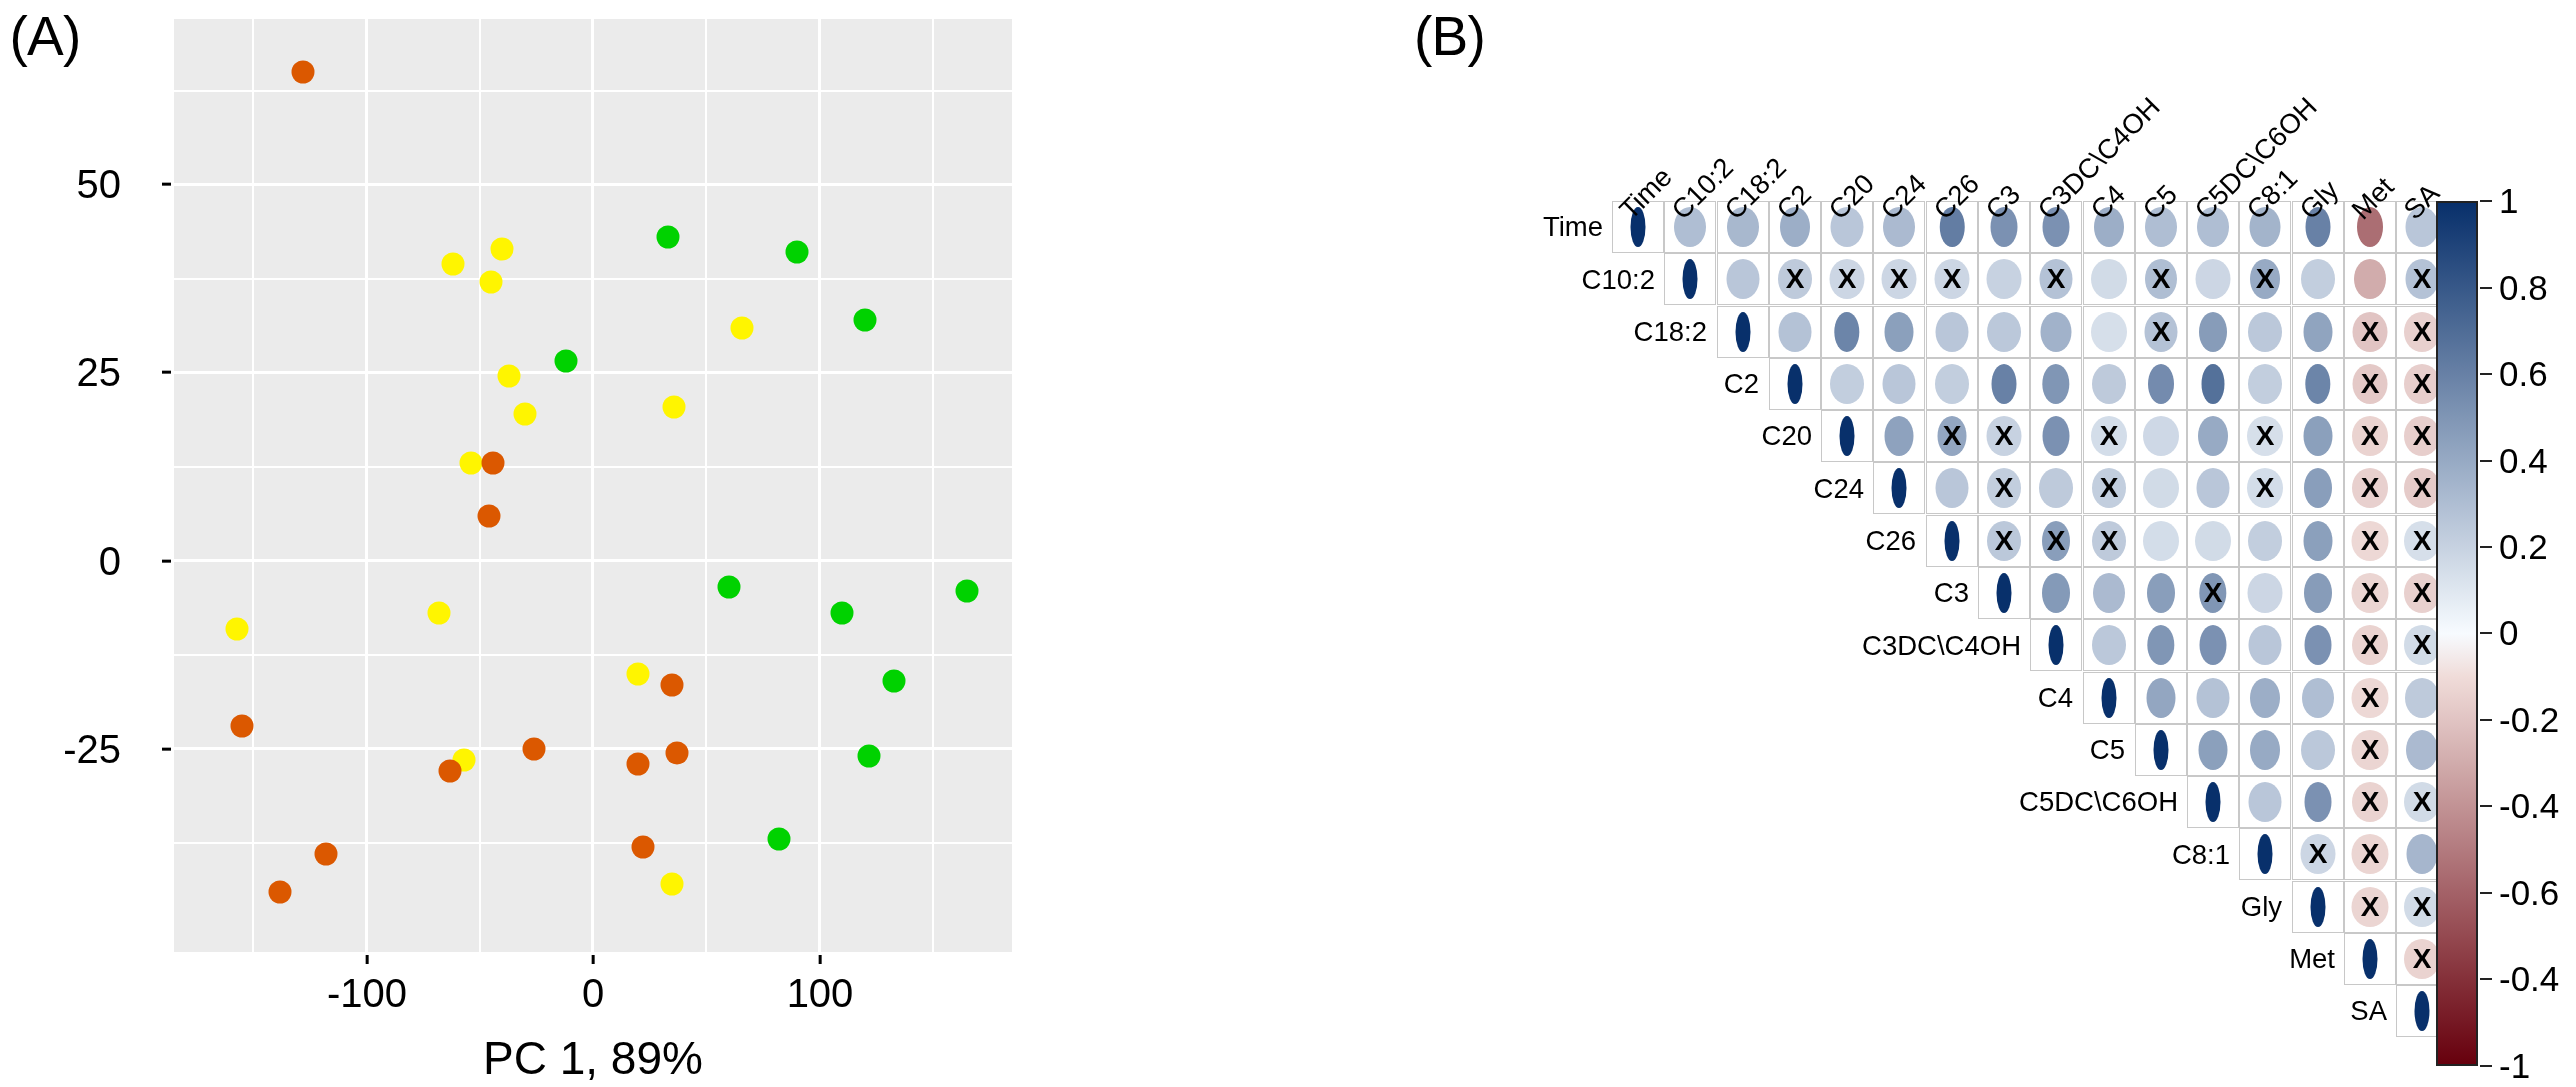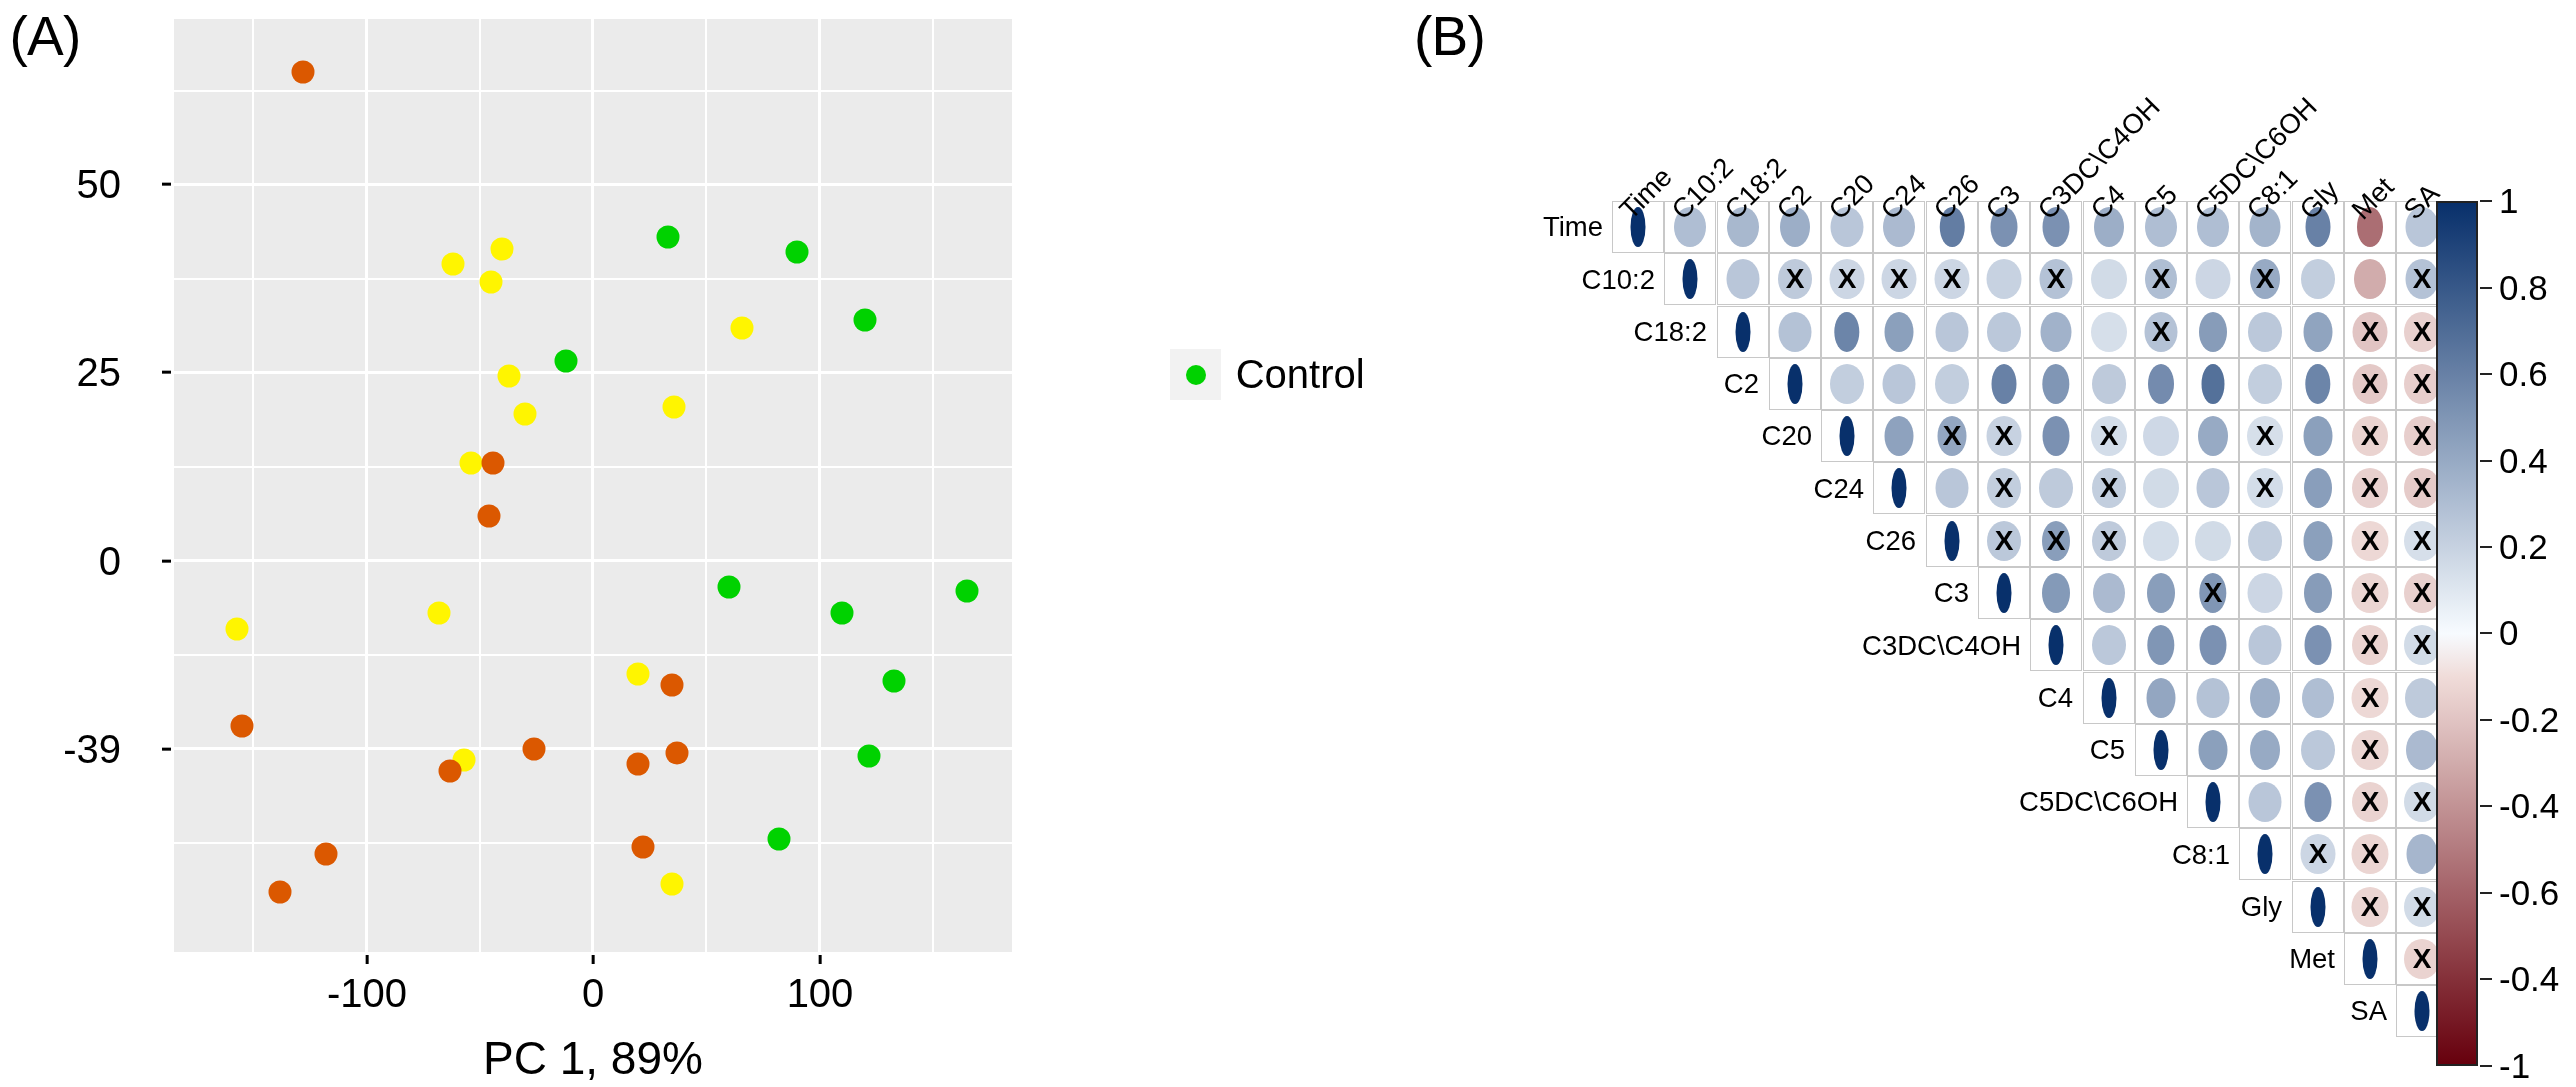--- a/index.html
+++ b/index.html
@@ -102,34 +102,28 @@
       <div class="pt" style="left: 464px; top: 745px; background: rgb(219, 88, 0);"></div>
       <div class="pt" style="left: 503px; top: 734px; background: rgb(219, 88, 0);"></div>
       <div class="pt" style="left: 469px; top: 828px; background: rgb(219, 88, 0);"></div>
       <div class="pt" style="left: 152px; top: 835px; background: rgb(219, 88, 0);"></div>
       <div class="pt" style="left: 106px; top: 873px; background: rgb(219, 88, 0);"></div>
     </div>
 
   <div id="xlabA">PC 1, 89%</div>
 
   <div id="legendA">
-    <div class="legrow">
-      <span class="legkey">
-          <span class="legdot" id="lk0" style="background: rgb(0, 210, 0);"></span>
-        </span>
-      <span class="leglab">Control</span>
-    </div>
   </div>
 <div class="ytick" style="top: 184px;">50</div>
     <div class="ytickmark" style="left: 162px; top: 184px;"></div>
     <div class="ytick" style="top: 372px;">25</div>
     <div class="ytickmark" style="left: 162px; top: 372px;"></div>
     <div class="ytick" style="top: 561px;">0</div>
     <div class="ytickmark" style="left: 162px; top: 561px;"></div>
-    <div class="ytick" style="top: 749px;">-39</div>
+    <div class="ytick" style="top: 749px;">-25</div>
     <div class="ytickmark" style="left: 162px; top: 749px;"></div>
     <div class="xtick" style="left: 367px; top: 971px;">-100</div>
     <div class="xtickmark" style="left: 367px; top: 955px;"></div>
     <div class="xtick" style="left: 593px; top: 971px;">0</div>
     <div class="xtickmark" style="left: 593px; top: 955px;"></div>
     <div class="xtick" style="left: 820px; top: 971px;">100</div>
     <div class="xtickmark" style="left: 820px; top: 955px;"></div>
   </div>
 
 <div id="panelB">

